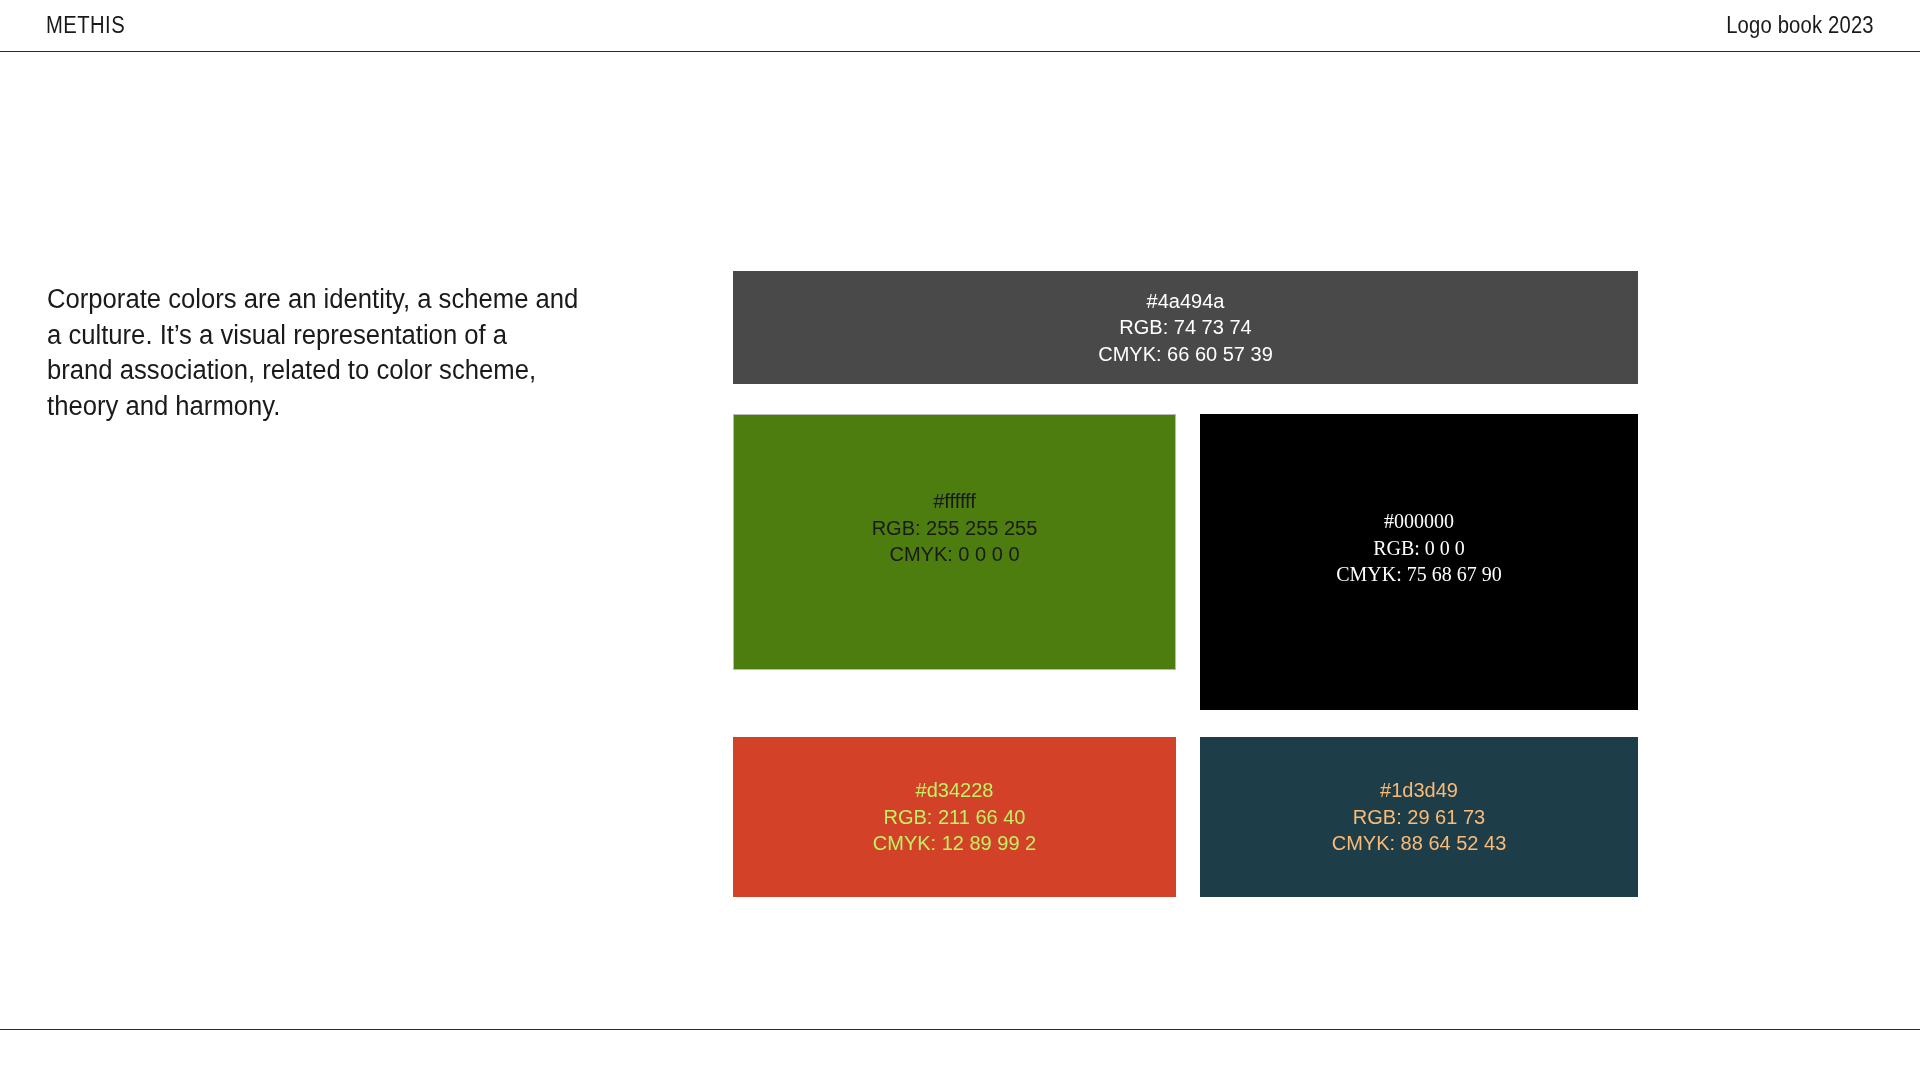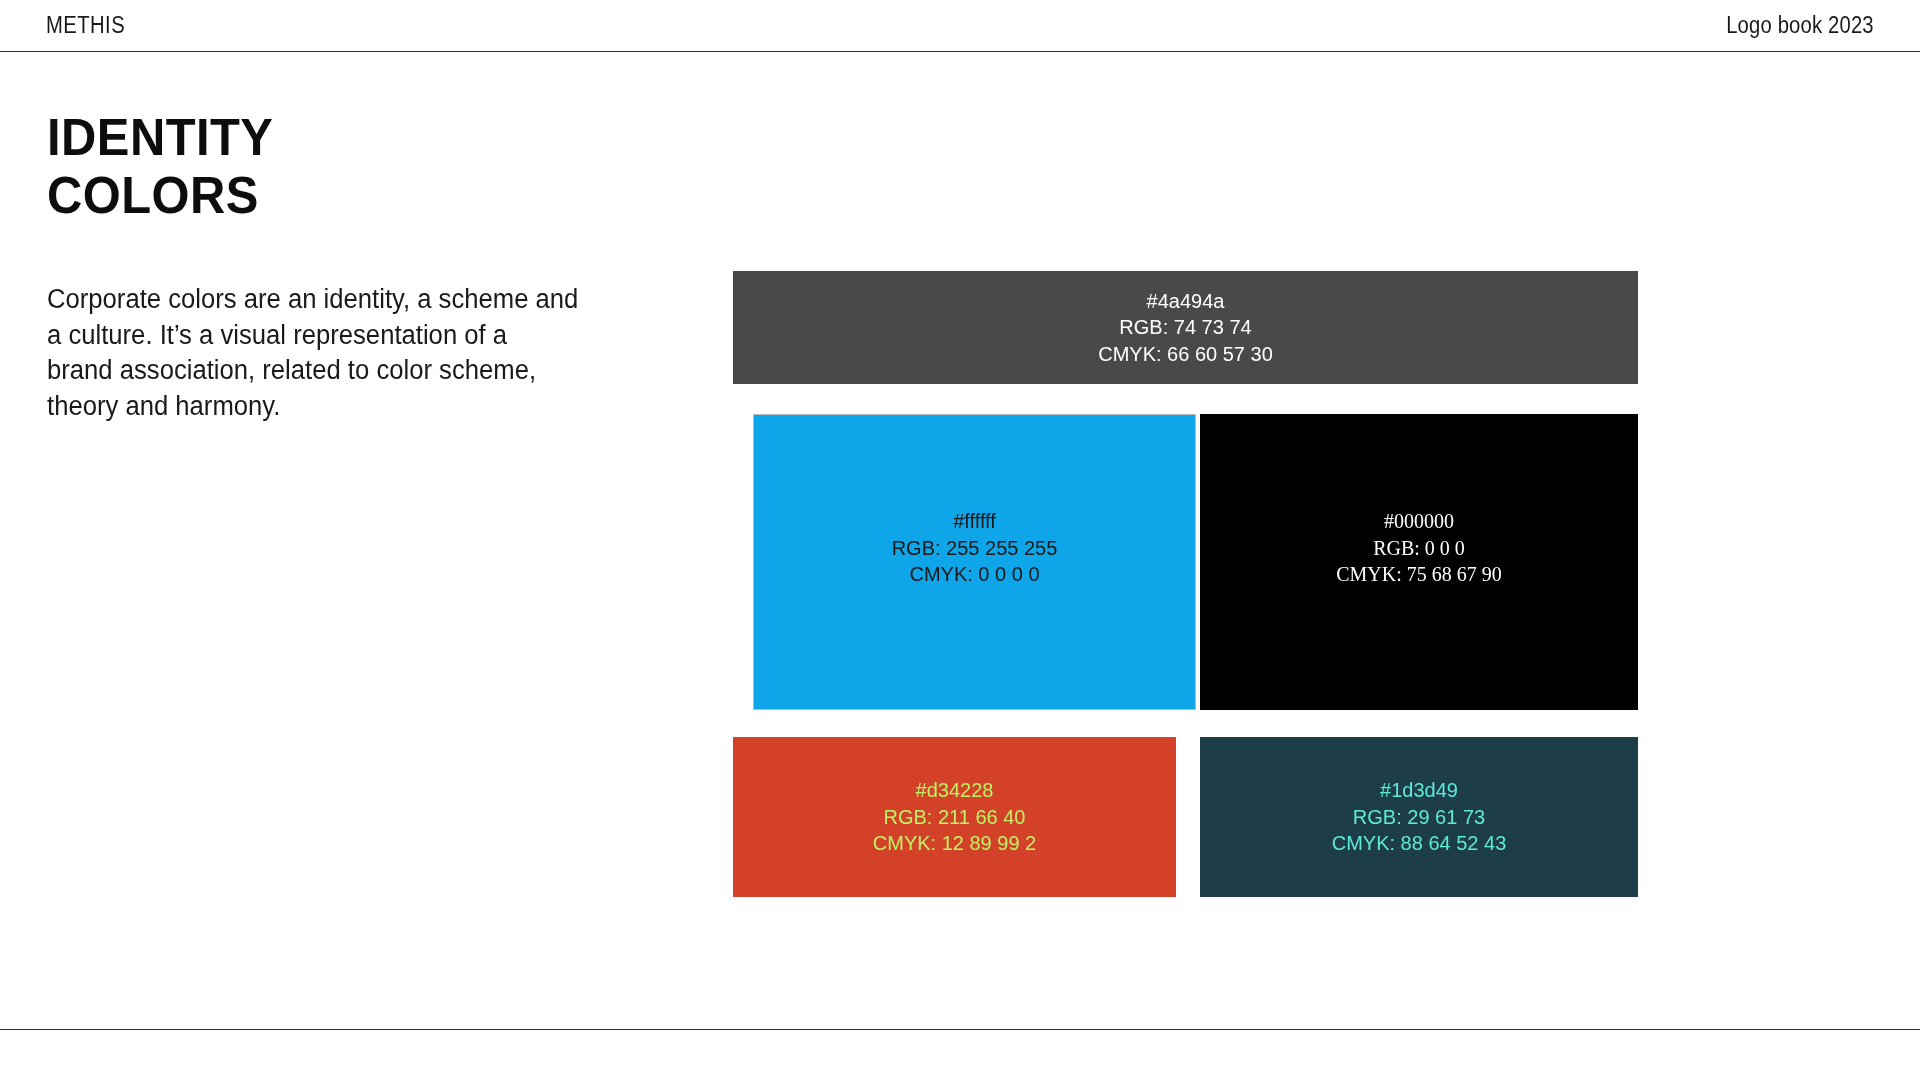--- a/index.html
+++ b/index.html
@@ -97,67 +97,62 @@
     line-height: 1.33;
     white-space: pre-line;
   }
   .sw-grey {
     left: 733px; top: 271px; width: 905px; height: 113px;
     background: #4a494a;
   }
   .sw-grey .swatch-text { color: #ffffff; }
 
   .sw-white {
-    left: 733px; top: 414px; width: 443px; height: 296px;
-    background: #0ea5e9;
+    left: 733px; top: 414px; width: 443px; height: 256px;
+    background: #4d7c0f;
     border: 1px solid #b9b9b9;
-    margin-left: 20px;
   }
   .sw-white .swatch-text { color: #1a1a1a; margin-top: -28px; }
 
   .sw-black {
     left: 1200px; top: 414px; width: 438px; height: 296px;
     background: #000000;
     font-family: Liberation Serif, serif;
   }
   .sw-black .swatch-text { color: #ffffff; margin-top: -28px; }
 
   .sw-red {
     left: 733px; top: 737px; width: 443px; height: 160px;
     background: #d34228;
   }
   .sw-red .swatch-text { color: #bef264; }
 
   .sw-navy {
     left: 1200px; top: 737px; width: 438px; height: 160px;
     background: #1d3d49;
   }
-  .sw-navy .swatch-text { color: #5eead4; }
+  .sw-navy .swatch-text { color: #fdba74; }
 </style>
 </head>
 <body>
 
 <div class="page">
 
   <div class="header">
     <div class="header-left">METHIS</div>
     <div class="header-right">Logo book 2023</div>
   </div>
 
-  <div class="title-block">
-    <div class="title-line">IDENTITY</div>
-    <div class="title-line">COLORS</div>
-  </div>
 
   <div class="body-copy">Corporate colors are an identity, a scheme and a culture. It’s a visual representation of a brand association, related to color scheme, theory and harmony.</div>
 
   <div class="swatch sw-grey">
     <div class="swatch-text">#4a494a
 RGB: 74 73 74
-CMYK: 66 60 57 30</div>
+CMYK: 66 60 57 39</div>
   </div>
 
   <div class="swatch sw-white">
     <div class="swatch-text">#ffffff
 RGB: 255 255 255
 CMYK: 0 0 0 0</div>
   </div>
 
   <div class="swatch sw-black">
     <div class="swatch-text">#000000

